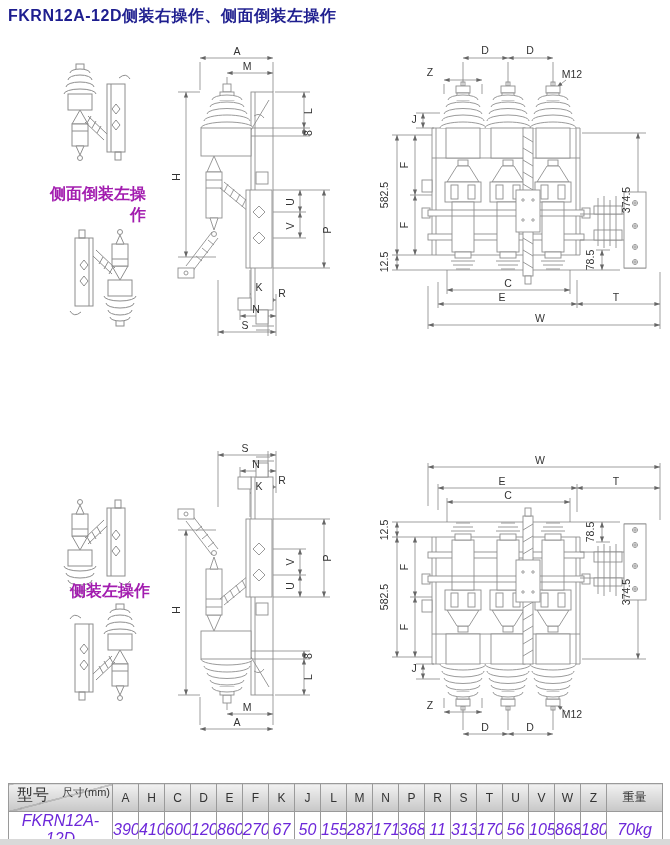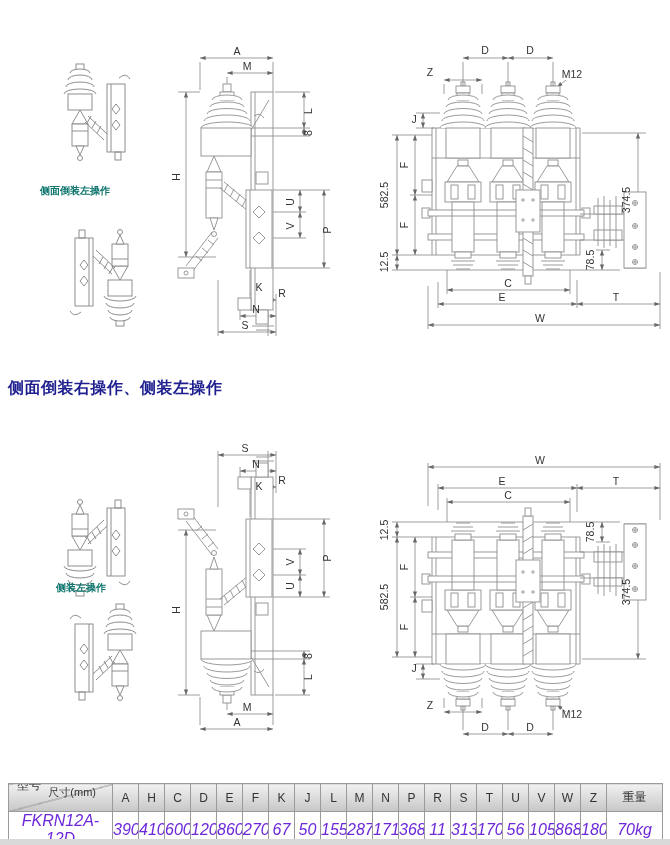--- a/index.html
+++ b/index.html
@@ -1,32 +1,32 @@
 <!DOCTYPE html>
 <html><head>
 <meta charset="utf-8">
 <style>
   html,body{margin:0;padding:0;background:#fff;}
   .page{position:relative;width:670px;height:845px;background:#fff;overflow:hidden;
         font-family:"Liberation Sans",sans-serif;}
   .title{position:absolute;left:8px;font-size:16px;font-weight:bold;color:#1e1e8f;
          letter-spacing:.5px;white-space:nowrap;}
   #t1{top:6px;} #t2{top:378px;}
-  .slabel{position:absolute;font-size:10px;font-weight:bold;color:#0f766e;text-align:left;}
+  .slabel{position:absolute;font-size:16px;font-weight:bold;color:#a21caf;text-align:right;}
   .drw{position:absolute;}
   .dtxt text{font-family:"Liberation Sans",sans-serif;font-size:10.5px;fill:#333;text-anchor:middle;}
   table{position:absolute;left:8px;top:783px;border-collapse:collapse;table-layout:fixed;width:654px;}
   th,td{border:1px solid #9a9a9a;text-align:center;padding:0;overflow:hidden;}
   th{height:27px;background:linear-gradient(#f1f1f1,#c7c7c7);font-size:12px;font-weight:normal;color:#333;}
   td{height:27px;background:#fff;font-size:16px;color:#6d28d9;font-style:italic;}
   th.corner{position:relative;
     background:linear-gradient(to bottom right,transparent calc(50% - .5px),#9a9a9a calc(50% - .5px),
       #9a9a9a calc(50% + .5px),transparent calc(50% + .5px)),linear-gradient(#f1f1f1,#c7c7c7);}
-  .c-top{position:absolute;top:1px;right:16px;font-size:11px;}
-  .c-bot{position:absolute;bottom:17px;left:8px;font-size:12px;}
+  .c-top{position:absolute;top:1px;right:2px;font-size:11px;}
+  .c-bot{position:absolute;bottom:5px;left:8px;font-size:16px;}
   .strip{position:absolute;left:0;top:839px;width:670px;height:6px;background:#d9d9d9;}
 </style>
 </head>
 <body>
 
 <div class="page">
 
   <svg width="0" height="0" style="position:absolute" aria-hidden="true">
     <defs>
       <marker id="ar" viewBox="0 0 8 8" refX="8" refY="4" markerWidth="8" markerHeight="8" orient="auto-start-reverse" markerUnits="strokeWidth">
@@ -192,21 +192,21 @@
             <circle cx="265" cy="207" r="2.5"></circle>
               <path d="M262,207 H268 M265,204 V210"></path>
             <circle cx="265" cy="222" r="2.5"></circle>
               <path d="M262,222 H268 M265,219 V225"></path>
           </g>
         </g>
       </g>
     </defs>
   </svg>
 
-  <div class="title" id="t2">侧面倒装右操作、侧装左操作</div>
+  <div class="title" id="t1">FKRN12A-12D侧装右操作、侧面倒装左操作</div>
 
   <svg class="drw" style="left:55px;top:60px" width="90" height="128">
     <use href="#mini"></use>
   </svg>
   <div class="slabel" style="left:40px;top:184px;width:106px">侧面倒装左操作</div>
   <svg class="drw" style="left:55px;top:202px" width="90" height="128">
     <use href="#mini" transform="rotate(180 45 64)"></use>
   </svg>
 
   <svg class="drw" style="left:170px;top:42px" width="175" height="315">

